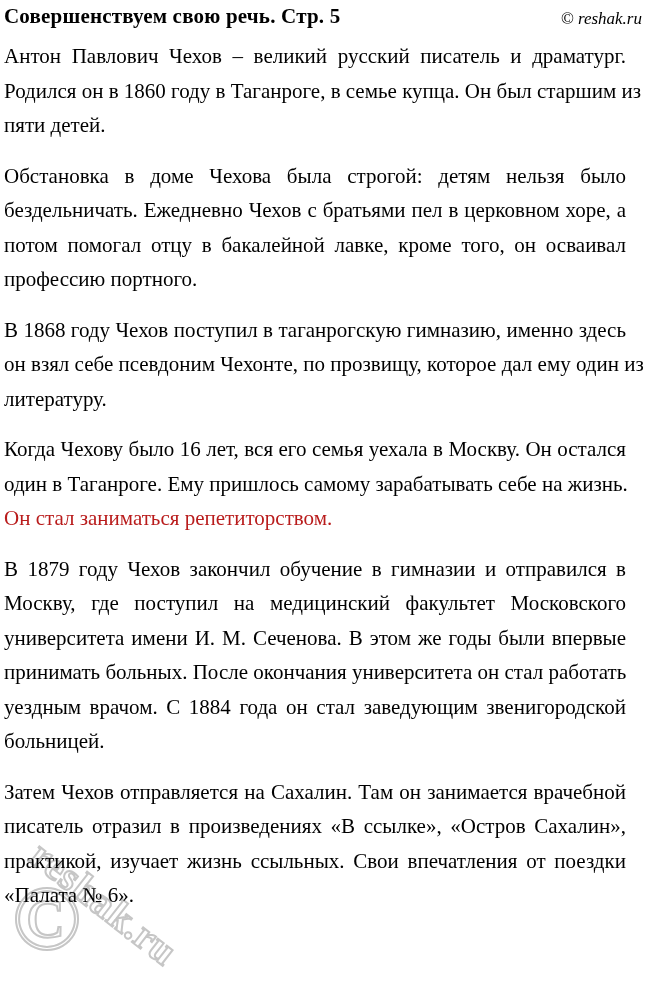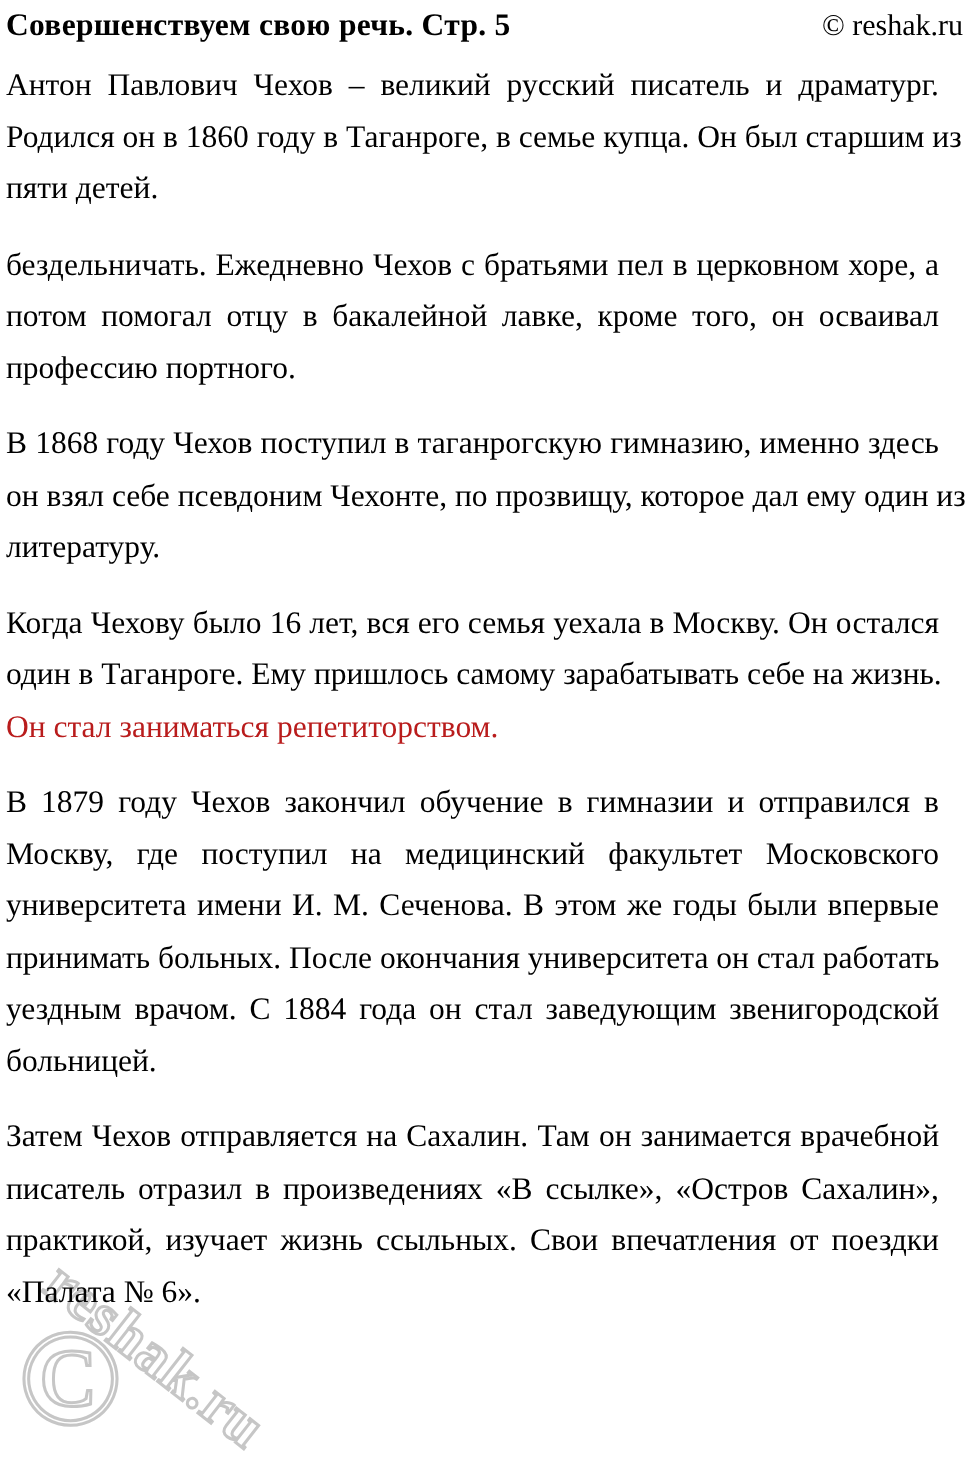--- a/index.html
+++ b/index.html
@@ -20,22 +20,23 @@
     padding: 4px 4px 0 4px;
     position: relative;
     z-index: 2;
   }
   .header-title {
     font-size: 21px;
     font-weight: bold;
     letter-spacing: 0.2px;
   }
   .header-copy {
-    font-size: 20px;
+    font-size: 17px;
     font-weight: normal;
+    font-style: italic;
   }
 
   
   main {
     position: relative;
     z-index: 1;
     padding: 10px 20px 0 4px;
   }
   .para { margin: 0 0 16px 0; }
   .para:last-child { margin-bottom: 0; }
@@ -98,20 +99,21 @@
 </header>
 
 <main>
   <section class="para">
     <div class="line">Антон Павлович Чехов – великий русский писатель и драматург.</div>
     <div class="line">Родился он в 1860 году в Таганроге, в семье купца. Он был старшим из</div>
     <div class="line last">пяти детей.</div>
   </section>
 
   <section class="para">
+    <div class="line">Обстановка в доме Чехова была строгой: детям нельзя было</div>
     <div class="line">бездельничать. Ежедневно Чехов с братьями пел в церковном хоре, а</div>
     <div class="line">потом помогал отцу в бакалейной лавке, кроме того, он осваивал</div>
     <div class="line last">профессию портного.</div>
   </section>
 
   <section class="para">
     <div class="line">В 1868 году Чехов поступил в таганрогскую гимназию, именно здесь</div>
     <div class="line">он взял себе псевдоним Чехонте, по прозвищу, которое дал ему один из</div>
     <div class="line last">литературу.</div>
   </section>

